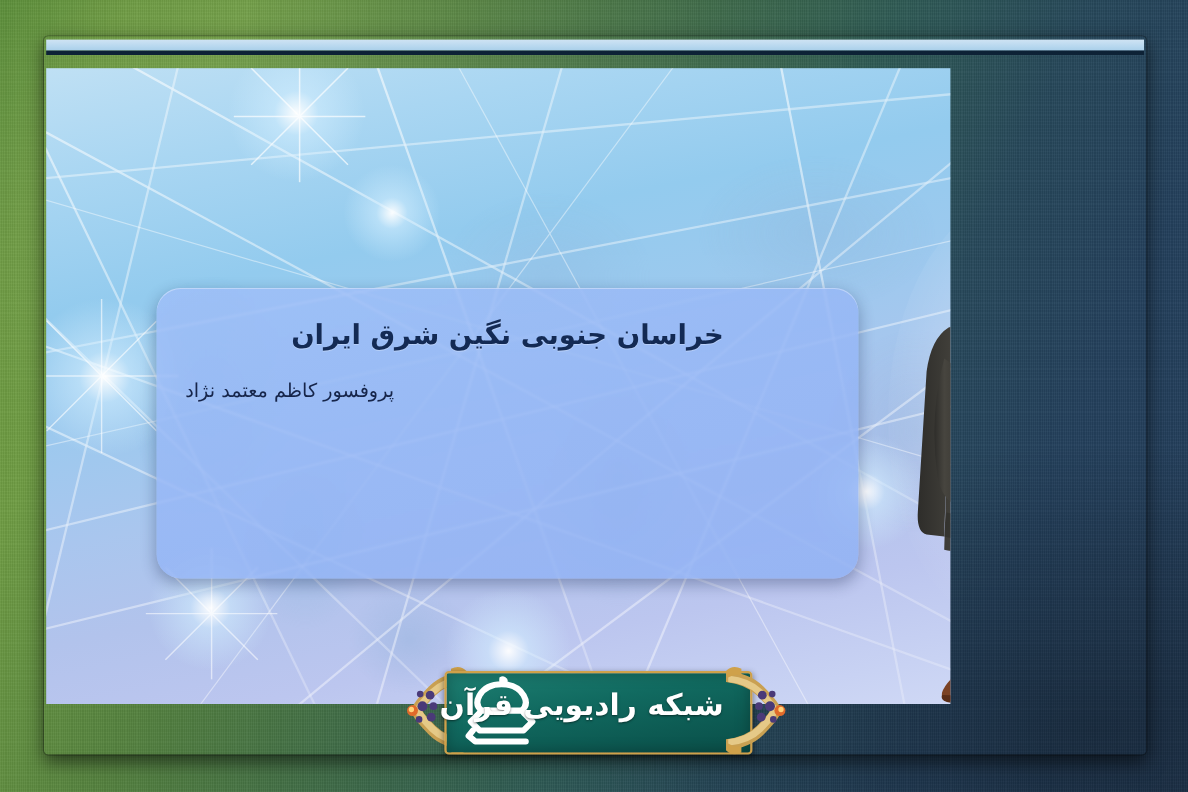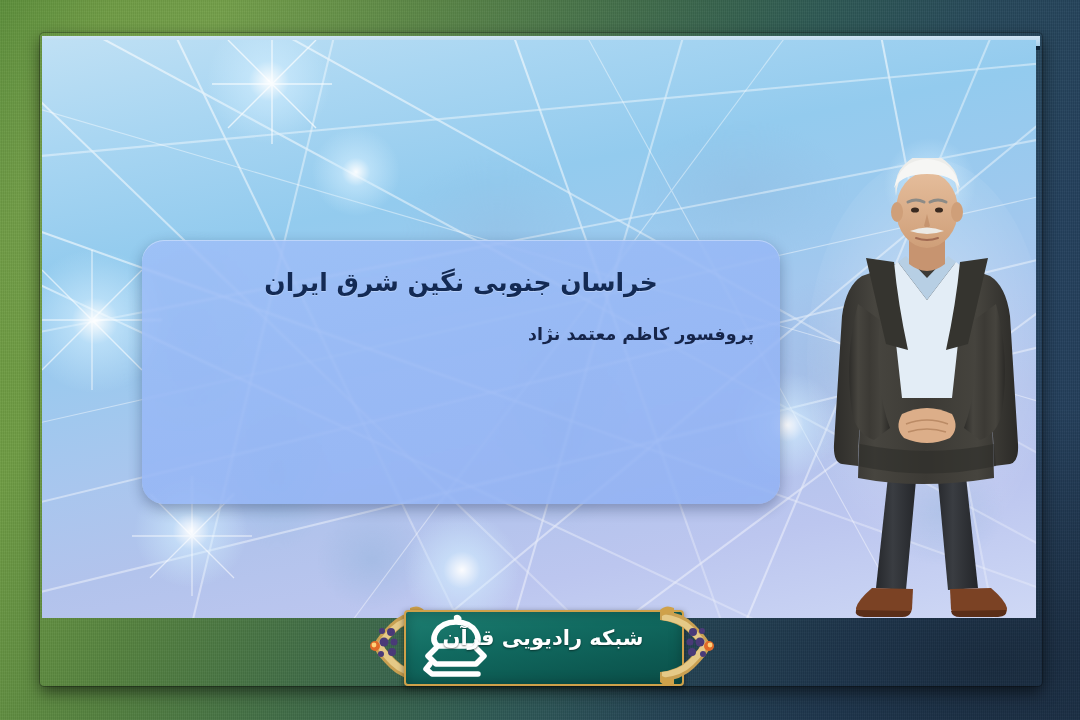--- a/index.html
+++ b/index.html
@@ -51,21 +51,21 @@
   
   #panel-topstrip{
     position:absolute;left:42px;top:36px;width:998px;height:10px;
     background:linear-gradient(180deg,#cfe3f3 0%,#b8d8ef 60%,#a9cfe9 100%);
   }
   #panel-rule{
     position:absolute;left:42px;top:46px;width:998px;height:4px;
     background:#0d2236;
   }
   #panel{
-    position:absolute;left:42px;top:40px;width:994px;height:578px;
+    position:absolute;left:42px;top:62px;width:822px;height:578px;
     overflow:hidden;
     background:
       linear-gradient(168deg,
         #bfe0f4 0%, #a9d6f2 14%, #93cbee 30%,
         #9cc9ee 44%, #a9c6ee 58%,
         #b2c3ec 70%, #bcc6ef 82%, #c8d2f3 94%, #cfd8f5 100%);
   }
   
   .continents{
     position:absolute;inset:0;opacity:.30;
@@ -98,22 +98,22 @@
     box-shadow:0 5px 14px rgba(16,30,70,.33), inset 0 1px 0 rgba(255,255,255,.35);
     backdrop-filter:blur(1px);
   }
   #card-title{
     direction:rtl;text-align:center;color:#132a54;
     font-size:25px;font-weight:bold;letter-spacing:0;
     margin:28px 24px 0 24px;line-height:1.2;
     text-shadow:0 1px 0 rgba(255,255,255,.28);
   }
   #card-subtitle{
-    direction:rtl;text-align:right;color:#16254a;
-    font-size:17.5px;font-weight:bold;
+    direction:rtl;text-align:left;color:#16254a;
+    font-size:17.5px;font-weight:normal;
     margin:26px 26px 0 26px;line-height:1.25;
   }
   #card-body{
     direction:rtl;text-align:justify;text-align-last:center;
     color:#16254a;font-size:16.5px;line-height:1.62;
     margin:4px 28px 0 28px;
   }
   #card-body b{font-weight:bold;}
 
   
@@ -126,21 +126,21 @@
   #logo-plaque{
     position:absolute;left:36px;top:6px;width:276px;height:72px;
     background:linear-gradient(170deg,#1e7f72 0%,#116a60 40%,#0d5b53 72%,#0a4f49 100%);
     border:2px solid #cfa14a;
     border-radius:4px;
     box-shadow:0 2px 6px rgba(0,0,0,.45), inset 0 0 14px rgba(0,0,0,.28);
   }
   #logo-text{
     position:absolute;left:60px;top:22px;width:230px;
     direction:rtl;text-align:center;
-    color:#ffffff;font-size:21px;font-weight:bold;
+    color:#ffffff;font-size:27px;font-weight:bold;
     text-shadow:0 1px 2px rgba(0,0,0,.5);
     white-space:nowrap;
   }
   .orn{position:absolute;top:2px;width:60px;height:80px;}
 </style>
 </head>
 <body>
 
 <div id="stage">
 

